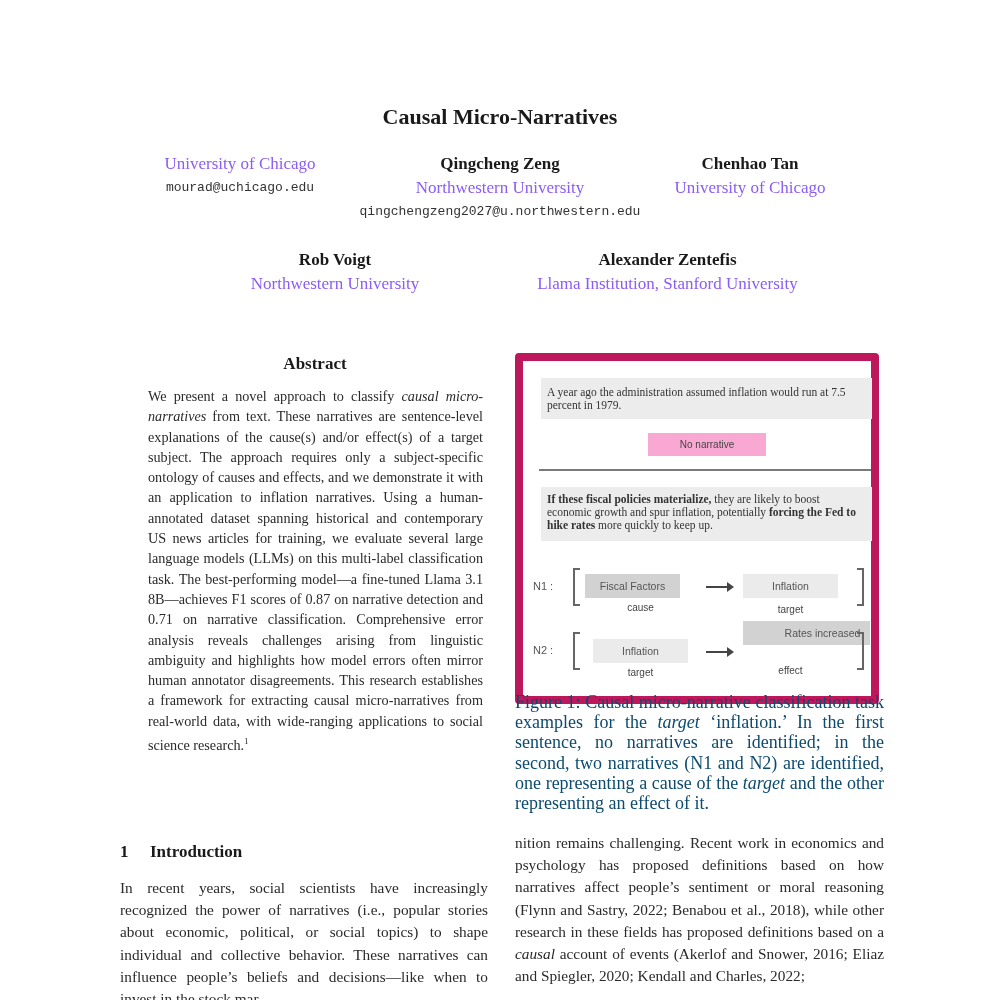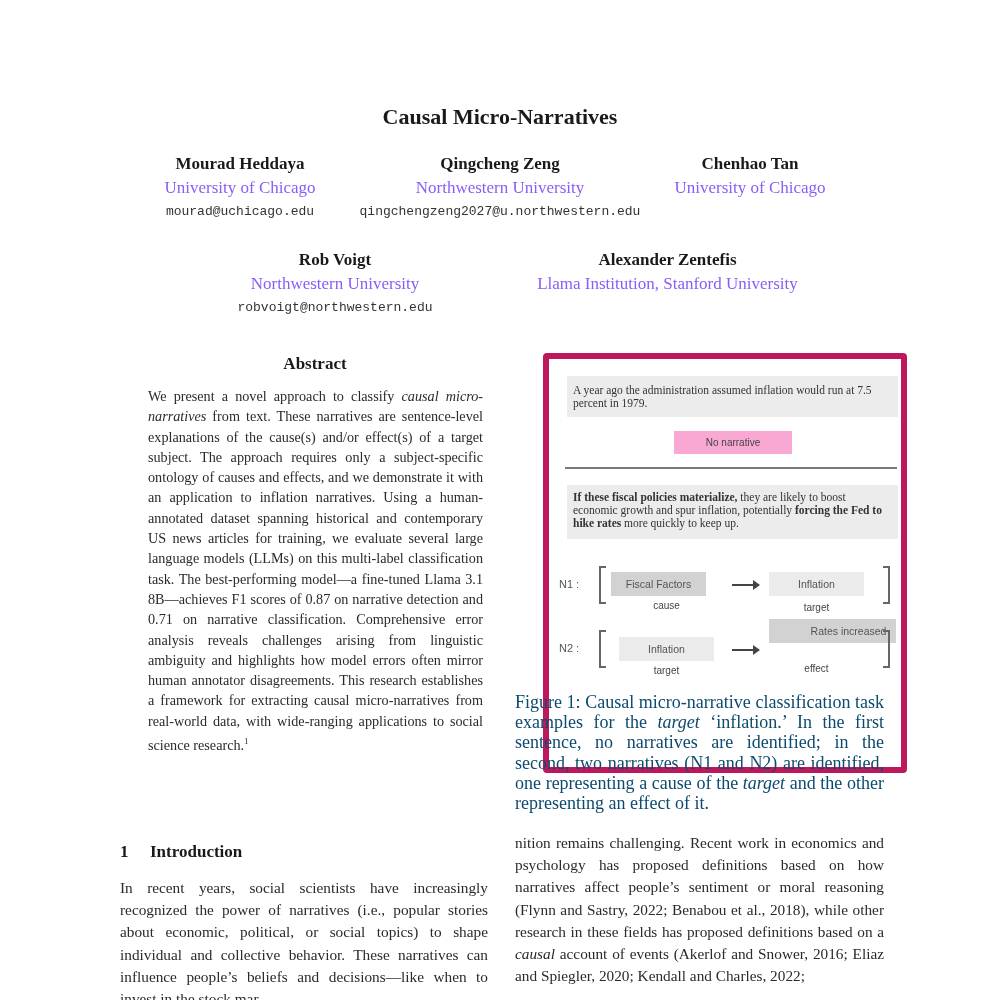--- a/index.html
+++ b/index.html
@@ -15,21 +15,21 @@
   .col-text { font-size: 14.2px; line-height: 20.3px; text-align: justify; color: #2a2a2a; }
   .abstract-head { top: 354px; left: 140px; width: 350px; text-align: center; font-weight: bold; font-size: 17px; }
   .abstract { top: 386px; left: 148px; width: 335px; }
   .abstract p { margin: 0; }
 
   .intro-head { top: 842px; left: 120px; font-weight: bold; font-size: 17px; }
   .intro-head .num { display: inline-block; width: 30px; }
   .intro-body { top: 877px; left: 120px; width: 368px; font-size: 15.3px; line-height: 22.2px; }
   .right-body { top: 832px; left: 515px; width: 369px; font-size: 15.3px; line-height: 22.2px; }
 
-  .figure { top: 353px; left: 515px; width: 364px; height: 420px; border: 6px solid #be185d; border-radius: 4px; box-sizing: border-box; background: #fff; margin-left: 28px; }
+  .figure { top: 353px; left: 515px; width: 364px; height: 351px; border: 8px solid #be185d; border-radius: 4px; box-sizing: border-box; background: #fff; }
   .sent { position: absolute; left: 18px; width: 331px; background: #ececec; font-size: 11.5px; line-height: 13px; padding: 5px 6px; box-sizing: border-box; color: #333; }
   .sent1 { top: 17px; height: 41px; padding-top: 8px; }
   .sent2 { top: 126px; height: 54px; padding-top: 6px; }
   .sent b { font-weight: bold; }
   .no-narr { position: absolute; top: 72px; left: 125px; width: 118px; height: 23px; background: #f9a8d4; font-family: "Liberation Sans", sans-serif; font-size: 10px; text-align: center; line-height: 23px; color: #444; }
   .divider { position: absolute; top: 108px; left: 16px; width: 332px; height: 2px; background: #7a7a7a; }
 
   .nrow-label { position: absolute; font-family: "Liberation Sans", sans-serif; font-size: 11px; color: #555; }
   .bracket-l, .bracket-r { position: absolute; width: 7px; height: 38px; border: 2px solid #666; box-sizing: border-box; }
   .bracket-l { border-right: none; }
@@ -44,37 +44,35 @@
   .caption { top: 692px; left: 515px; width: 369px; font-size: 18px; line-height: 20.2px; text-align: justify; color: #0c4a6e; }
   i { font-style: italic; }
   sup { font-size: 9px; }
 </style>
 </head>
 <body>
 
 <div class="abs title">Causal Micro-Narratives</div>
 
 <div class="abs author" style="top:152px; left:140px; width:200px;">
-  <div class="name">Mourad Heddaya</div>
   <div class="aff">University of Chicago</div>
   <div class="email">mourad@uchicago.edu</div>
 </div>
 <div class="abs author" style="top:152px; left:330px; width:340px;">
   <div class="name">Qingcheng Zeng</div>
   <div class="aff">Northwestern University</div>
   <div class="email">qingchengzeng2027@u.northwestern.edu</div>
 </div>
 <div class="abs author" style="top:152px; left:650px; width:200px;">
   <div class="name">Chenhao Tan</div>
   <div class="aff">University of Chicago</div>
 </div>
 <div class="abs author" style="top:248px; left:220px; width:230px;">
   <div class="name">Rob Voigt</div>
   <div class="aff">Northwestern University</div>
-  <div class="email">robvoigt@northwestern.edu</div>
 </div>
 <div class="abs author" style="top:248px; left:495px; width:345px;">
   <div class="name">Alexander Zentefis</div>
   <div class="aff">Llama Institution, Stanford University</div>
 </div>
 
 <div class="abs abstract-head">Abstract</div>
 <div class="abs col-text abstract">
   <p><span>We present a novel approach to classify </span><i>causal micro-narratives</i><span> from text. These narratives are sentence-level explanations of the cause(s) and/or effect(s) of a target subject. The approach requires only a subject-specific ontology of causes and effects, and we demonstrate it with an application to inflation narratives. Using a human-annotated dataset spanning historical and contemporary US news articles for training, we evaluate several large language models (LLMs) on this multi-label classification task. The best-performing model—a fine-tuned Llama 3.1 8B—achieves F1 scores of 0.87 on narrative detection and 0.71 on narrative classification. Comprehensive error analysis reveals challenges arising from linguistic ambiguity and highlights how model errors often mirror human annotator disagreements. This research establishes a framework for extracting causal micro-narratives from real-world data, with wide-ranging applications to social science research.</span><sup>1</sup></p>
 </div>

